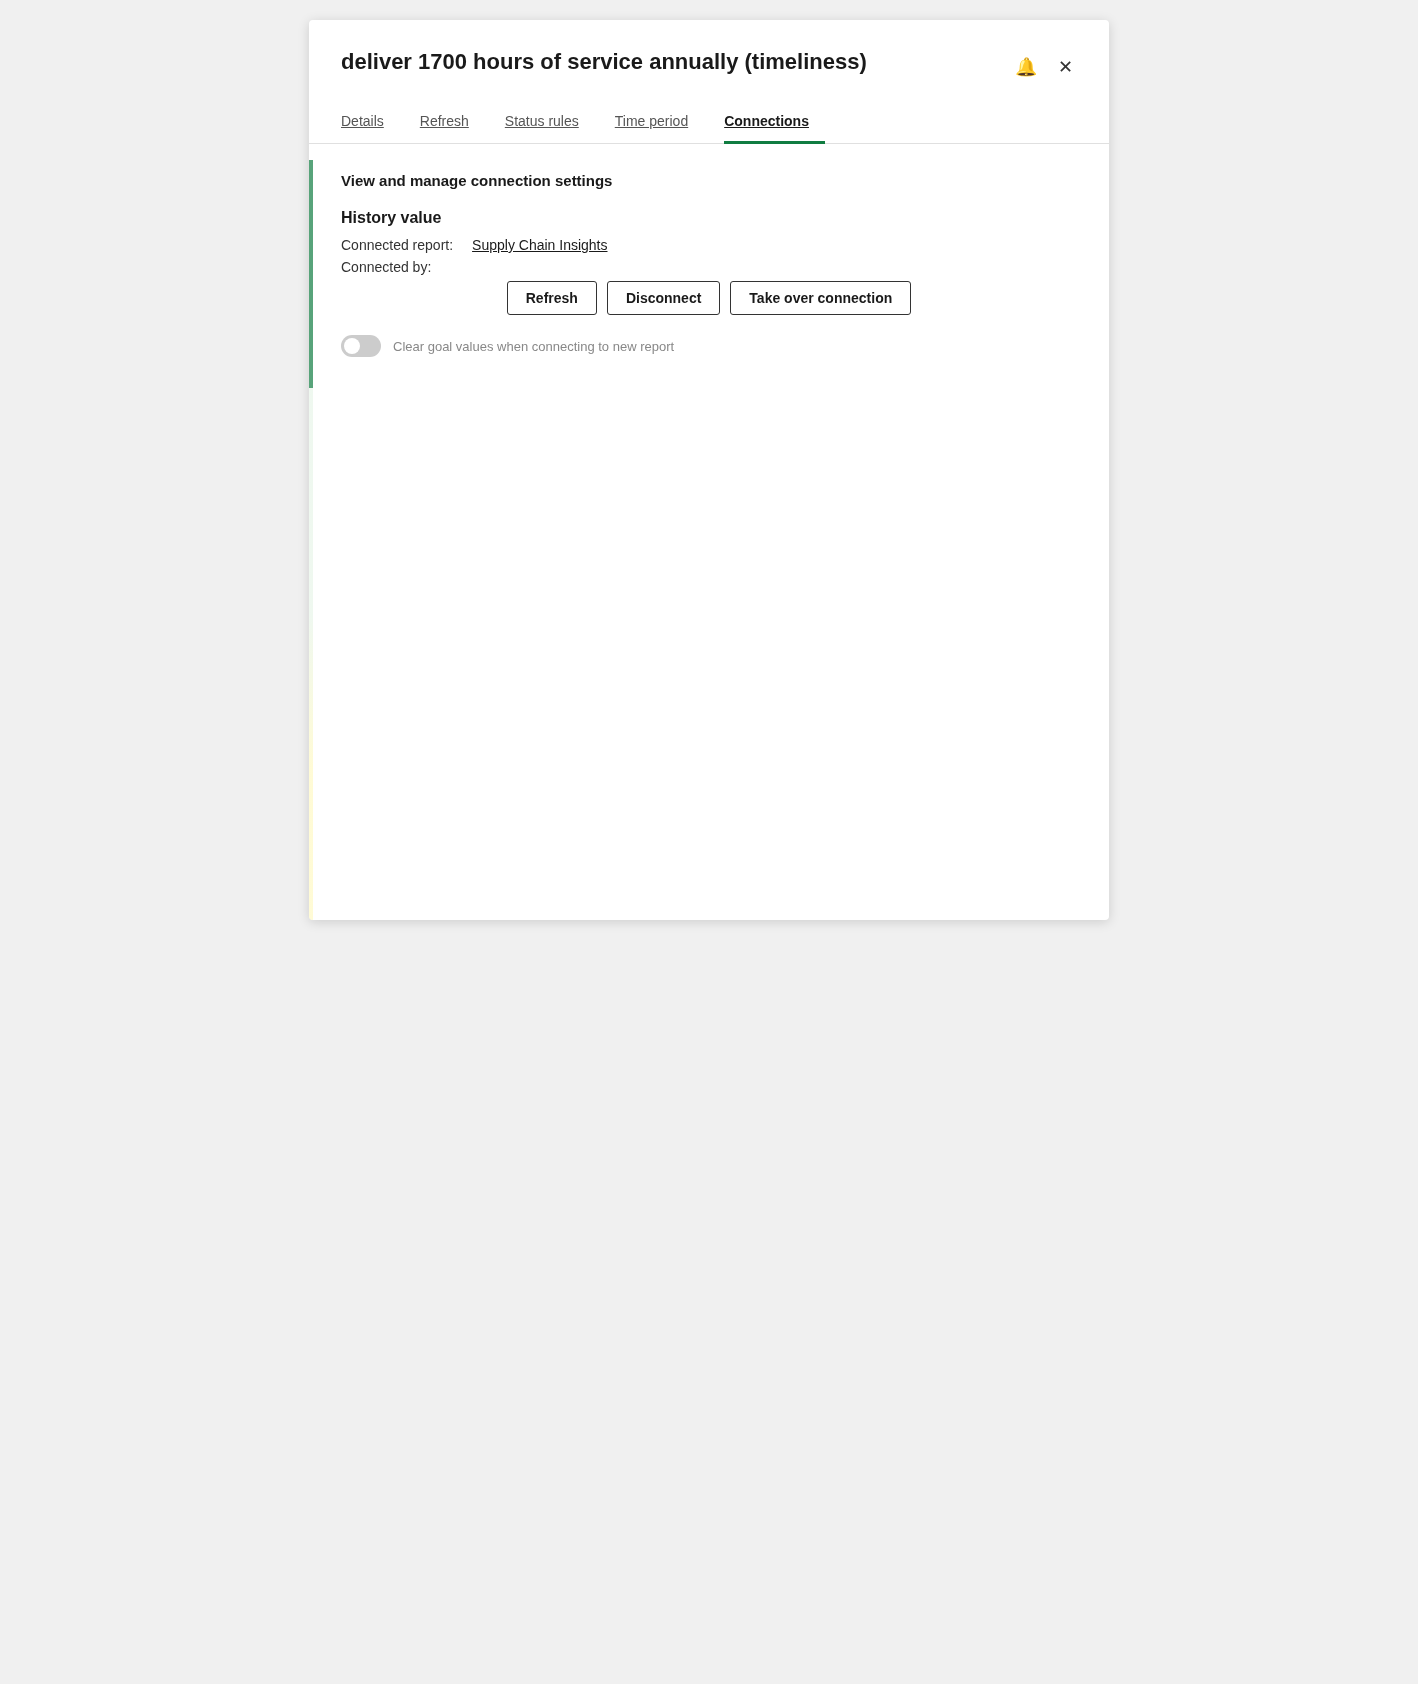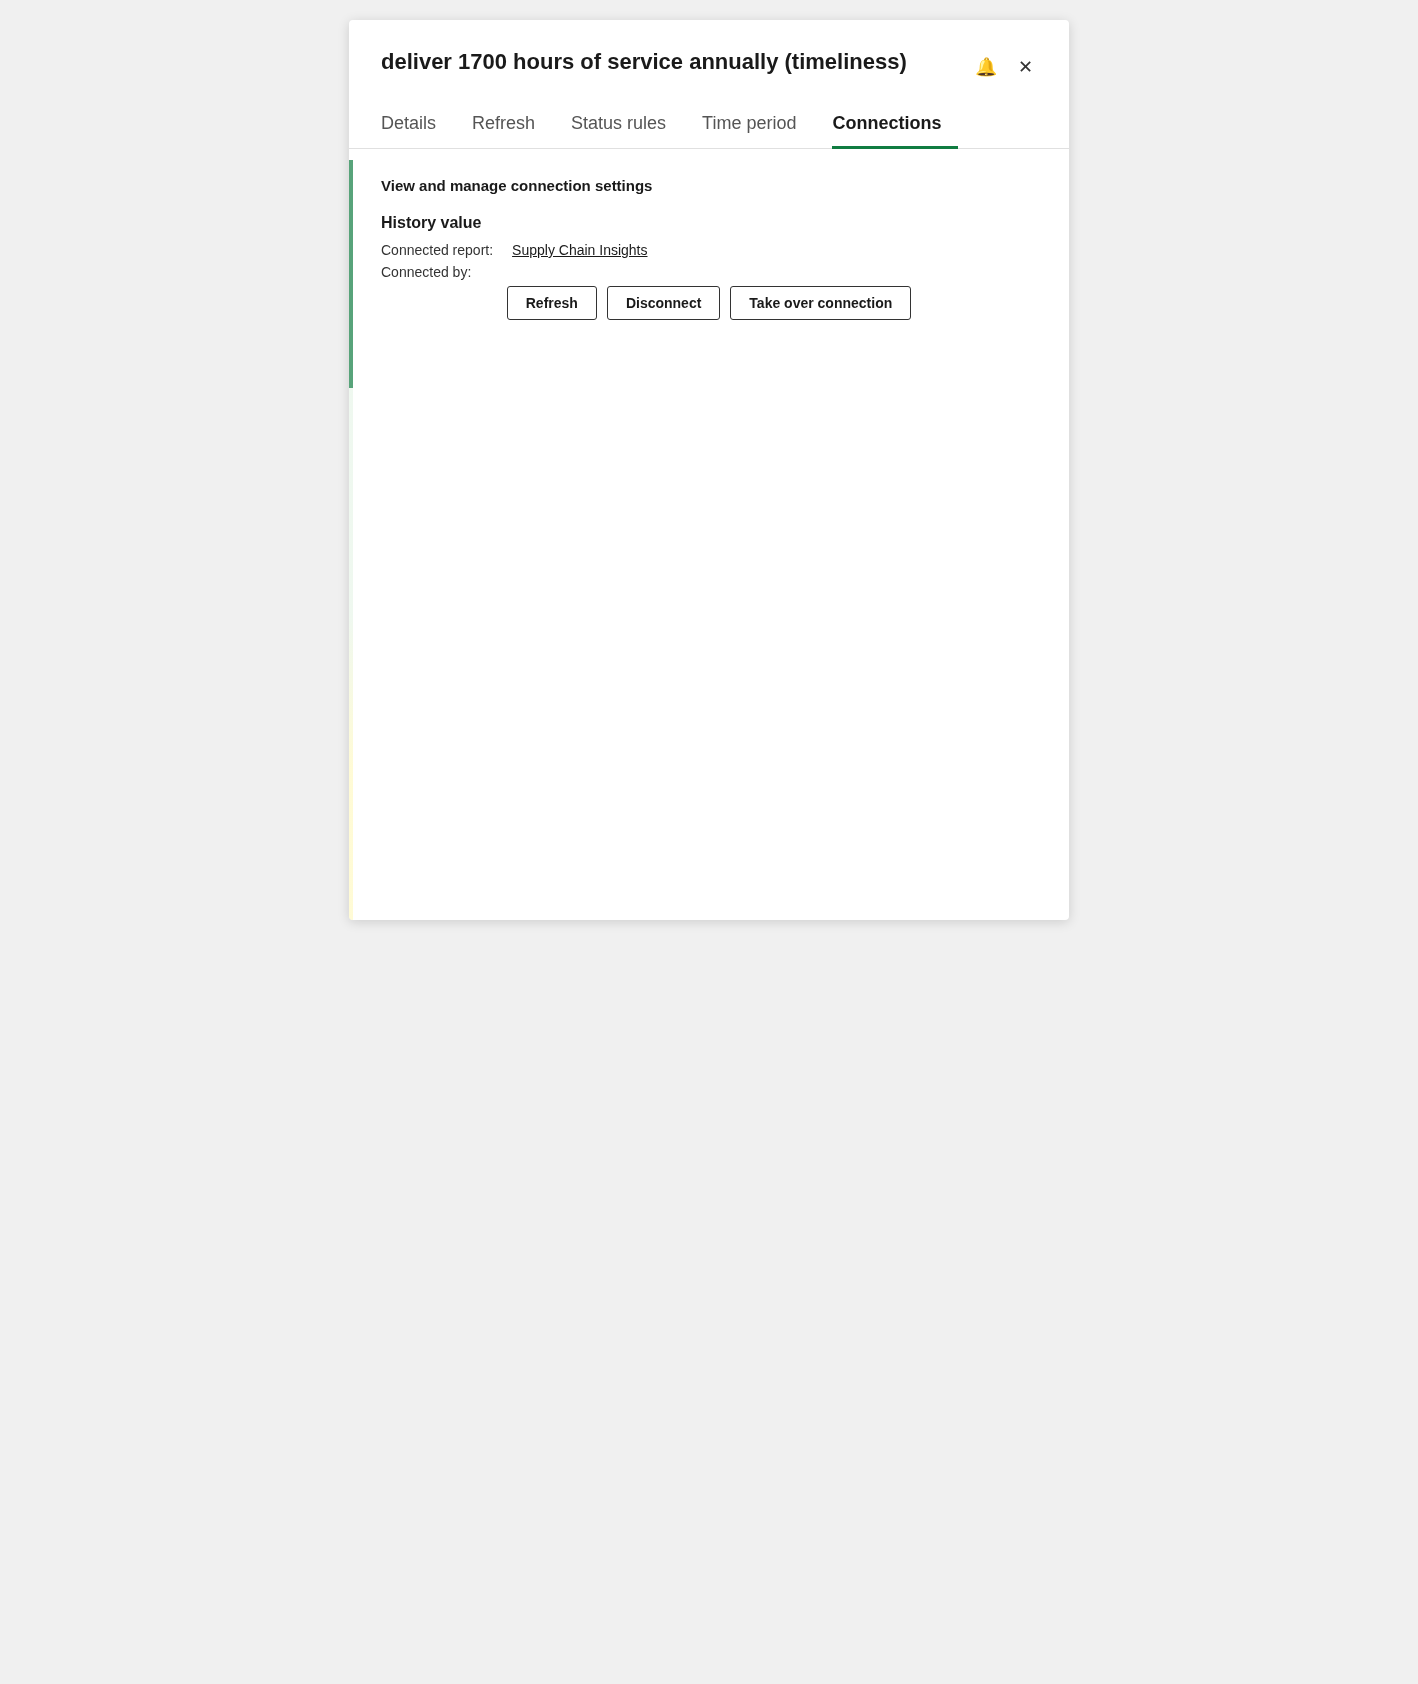--- a/index.html
+++ b/index.html
@@ -13,21 +13,21 @@
       background: #f0f0f0;
       display: flex;
       justify-content: center;
       align-items: flex-start;
       min-height: 100vh;
       padding: 20px;
     }
 
     .panel {
       background: #ffffff;
-      width: 720px;
+      width: 800px;
       min-height: 900px;
       border-radius: 4px;
       box-shadow: 0 2px 12px rgba(0,0,0,0.15);
       overflow: hidden;
       position: relative;
     }
 
     .panel-header {
       padding: 28px 32px 0 32px;
       display: flex;
@@ -67,27 +67,28 @@
       display: flex;
       padding: 0 32px;
       margin-top: 20px;
       border-bottom: 1px solid #e0e0e0;
       gap: 0;
     }
 
     .tab-item {
       padding: 10px 16px 12px 0;
       margin-right: 20px;
-      font-size: 18px;
+      font-size: 14px;
       color: #555;
       cursor: pointer;
       border-bottom: 3px solid transparent;
       position: relative;
       bottom: -1px;
       white-space: nowrap;
+      text-decoration: underline;
     }
 
     .tab-item:first-child {
       padding-left: 0;
     }
 
     .tab-item.active {
       color: #1a1a1a;
       font-weight: 700;
       border-bottom: 3px solid #107c41;
@@ -260,15 +261,22 @@
       <span>Connected by:</span>
     </div>
 
 
     <div class="buttons-row">
       <button class="action-btn">Refresh</button>
       <button class="action-btn">Disconnect</button>
       <button class="action-btn">Take over connection</button>
     </div>
 
+    <div class="toggle-row">
+      <label class="toggle-switch">
+        <input type="checkbox" style="">
+        <span class="toggle-slider"></span>
+      </label>
+      <span class="toggle-label">Clear goal values when connecting to new report</span>
+    </div>
 
   </div>
 </div>
 
 </body></html>

